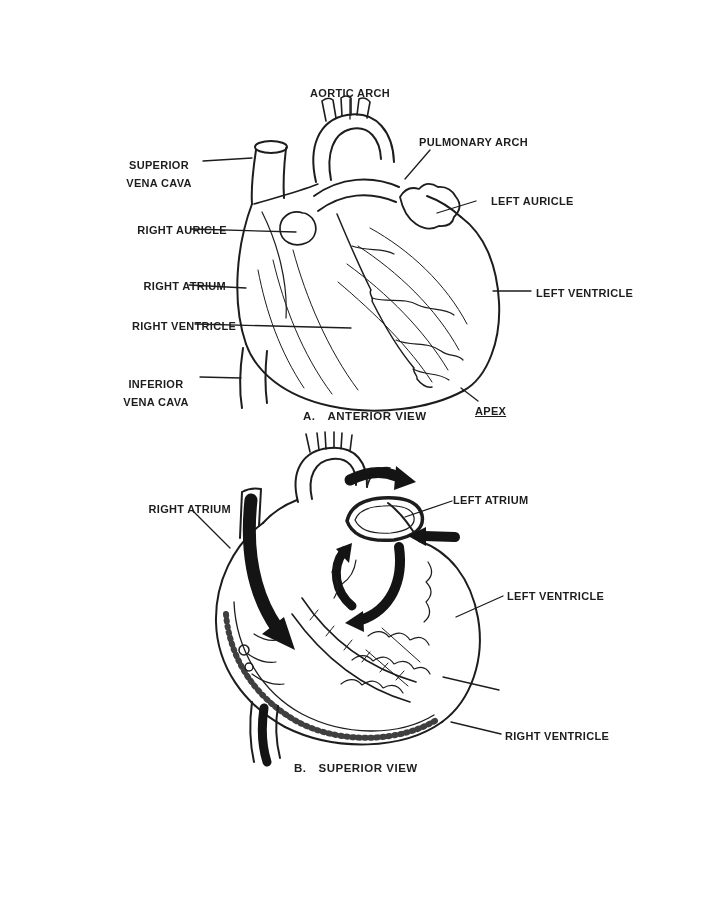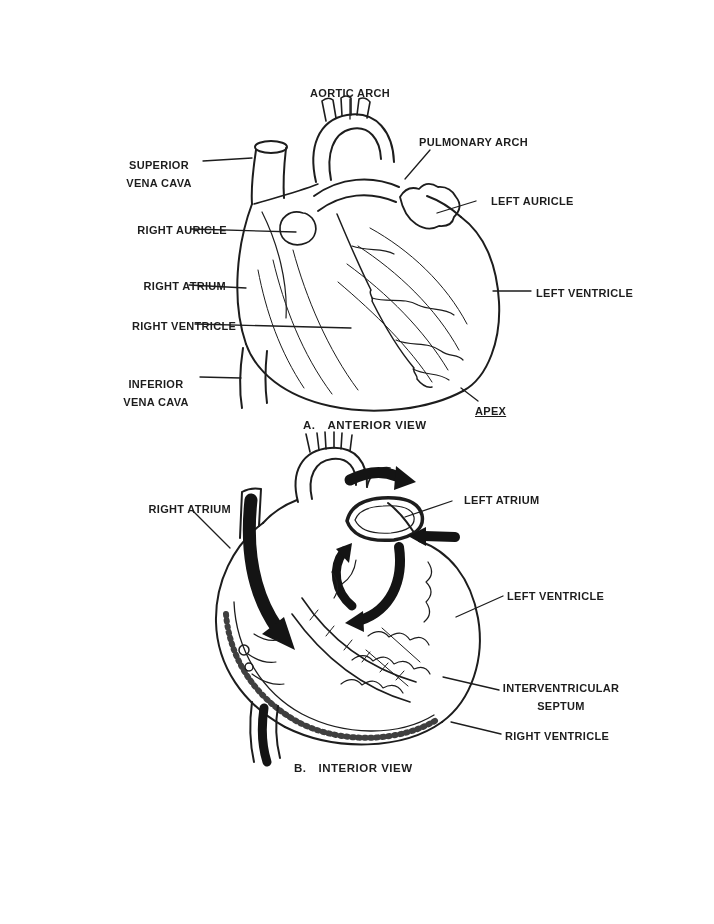--- a/index.html
+++ b/index.html
@@ -226,42 +226,38 @@
 
   <div class="lbl align-center" style="left:114px; top:367px; width:84px;margin-top:8px;">
     <span class="ln">INFERIOR</span>
     <span class="ln">VENA CAVA</span>
   </div>
 
   <div class="lbl" style="left:475px; top:402px;text-decoration:underline;">
     <span class="ln">APEX</span>
   </div>
 
-  <div class="caption" style="left:303px; top:419px;text-align:center;">
+  <div class="caption" style="left:303px; top:410px;text-align:center;">
     <span>A.</span><span class="cap-title">ANTERIOR VIEW</span>
   </div>
 
   <div class="lbl align-right" style="left:100px; top:500px; width:90px;">
     <span class="ln">RIGHT ATRIUM</span>
   </div>
 
-  <div class="lbl" style="left:464px; top:491px;">
+  <div class="lbl" style="left:453px; top:491px;">
     <span class="ln">LEFT ATRIUM</span>
   </div>
 
   <div class="lbl" style="left:507px; top:587px;">
     <span class="ln">LEFT VENTRICLE</span>
   </div>
 
-  <div class="lbl align-center" style="left:502px; top:679px; width:118px;">
-    <span class="ln">INTERVENTRICULAR</span>
-    <span class="ln">SEPTUM</span>
-  </div>
 
   <div class="lbl" style="left:505px; top:727px;">
     <span class="ln">RIGHT VENTRICLE</span>
   </div>
 
   <div class="caption" style="left:294px; top:762px;">
-    <span>B.</span><span class="cap-title">INTERIOR VIEW</span>
+    <span>B.</span><span class="cap-title">SUPERIOR VIEW</span>
   </div>
 
 </div>
 
 </body></html>

